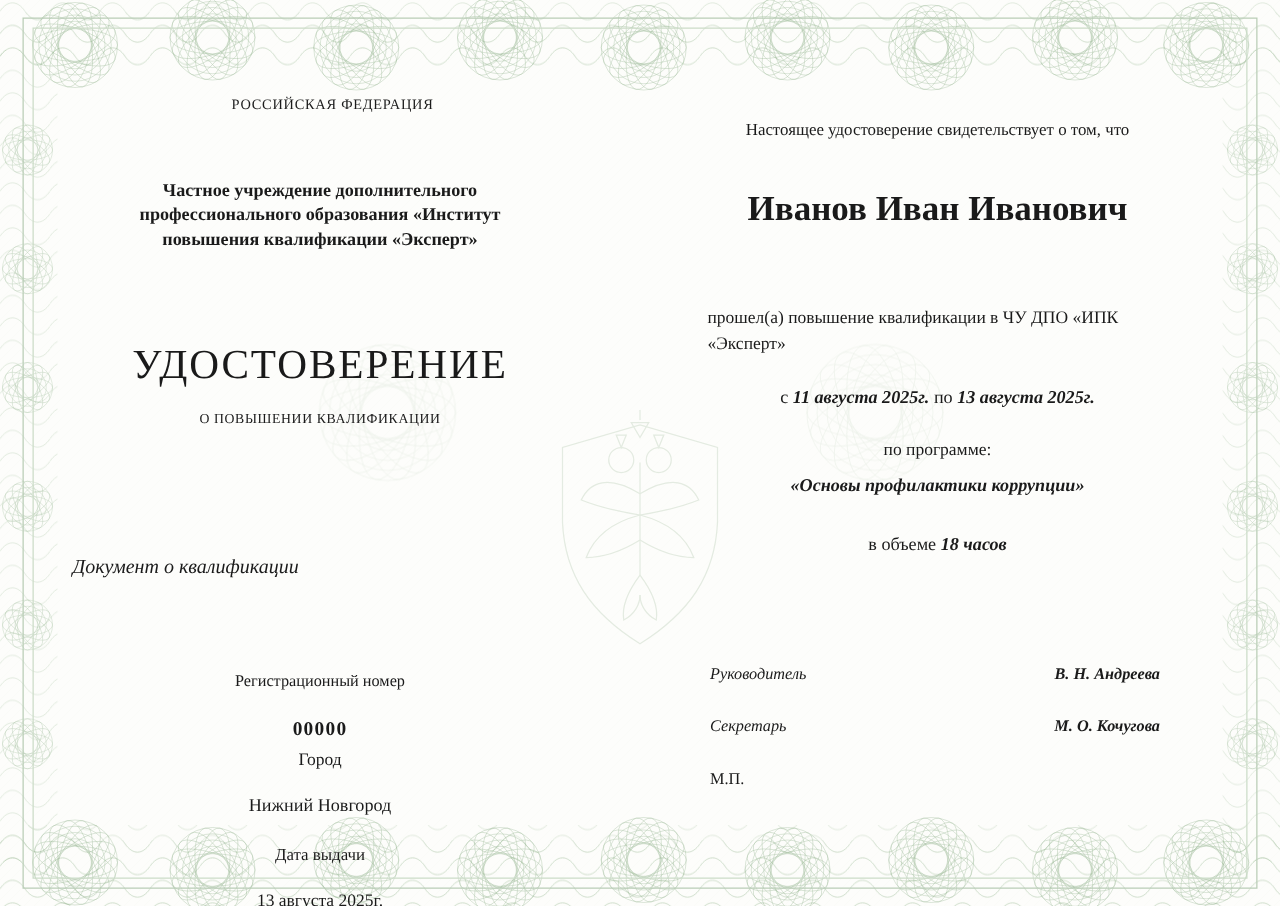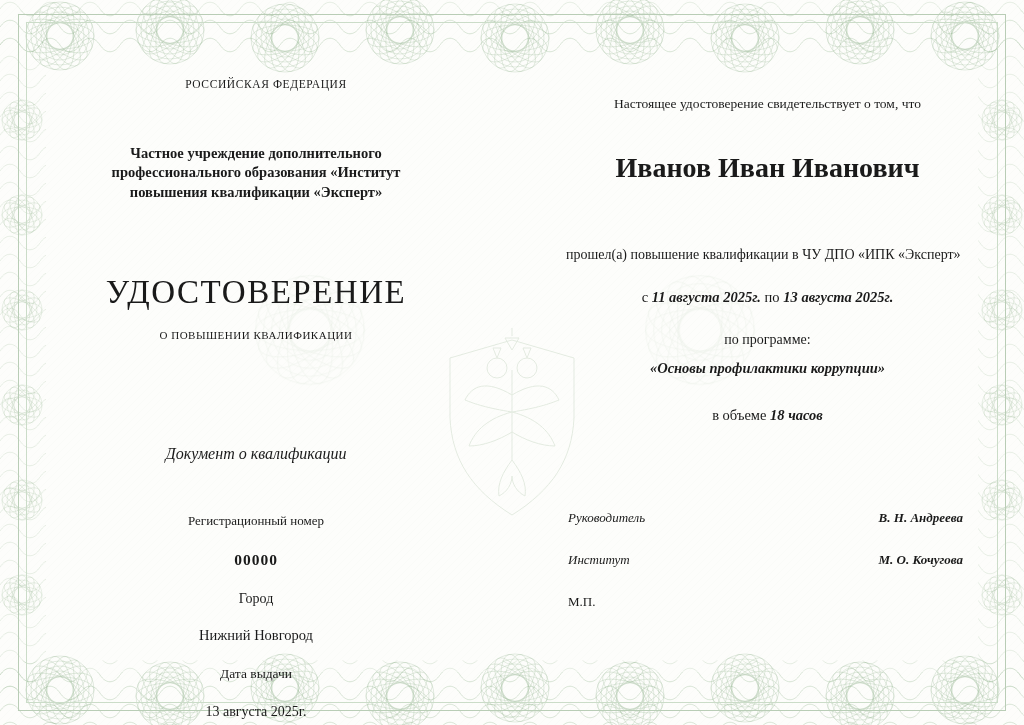--- a/index.html
+++ b/index.html
@@ -63,21 +63,21 @@
   .col {
     position: relative;
     box-sizing: border-box;
   }
   .col-left {
     width: 512px;
     padding: 78px 58px 40px 58px;
   }
   .col-right {
     width: 512px;
-    padding: 96px 55px 40px 54px;
+    padding: 96px 90px 40px 54px;
   }
 
   .country {
     font-size: 11.5px;
     letter-spacing: 0.6px;
     text-align: center;
     margin-left: 20px;
     margin-bottom: 54px;
     color: #1c1c1c;
   }
@@ -99,38 +99,38 @@
     font-weight: normal;
     margin: 0 0 18px 0;
   }
   .subtitle {
     text-align: center;
     font-size: 11px;
     letter-spacing: 0.5px;
     margin-bottom: 104px;
   }
   .doc-kind {
-    text-align: center;
+    text-align: left;
     font-size: 16px;
     font-style: italic;
-    margin-bottom: 50px;
+    margin-bottom: 74px;
   }
 
   .reg-block {
     text-align: center;
   }
   .reg-label {
     font-size: 13px;
     margin-bottom: 22px;
   }
   .reg-number {
     font-size: 15.5px;
     font-weight: bold;
     letter-spacing: 1px;
-    margin-bottom: 22px;
+    margin-bottom: 8px;
   }
   .city-label {
     font-size: 14px;
     margin-bottom: 20px;
   }
   .city-value {
     font-size: 14.5px;
     margin-bottom: 22px;
   }
   .date-label {
@@ -402,21 +402,21 @@
         <span>в объеме</span>
         <b>18 часов</b>
       </div>
 
       <div class="sign-row">
         <span class="sign-role">Руководитель</span>
         <span class="sign-name">В. Н. Андреева</span>
       </div>
 
       <div class="sign-row">
-        <span class="sign-role">Институт</span>
+        <span class="sign-role">Секретарь</span>
         <span class="sign-name">М. О. Кочугова</span>
       </div>
 
       <div class="mp">М.П.</div>
 
     </div>
   </div>
 </div>
 
 </body></html>

